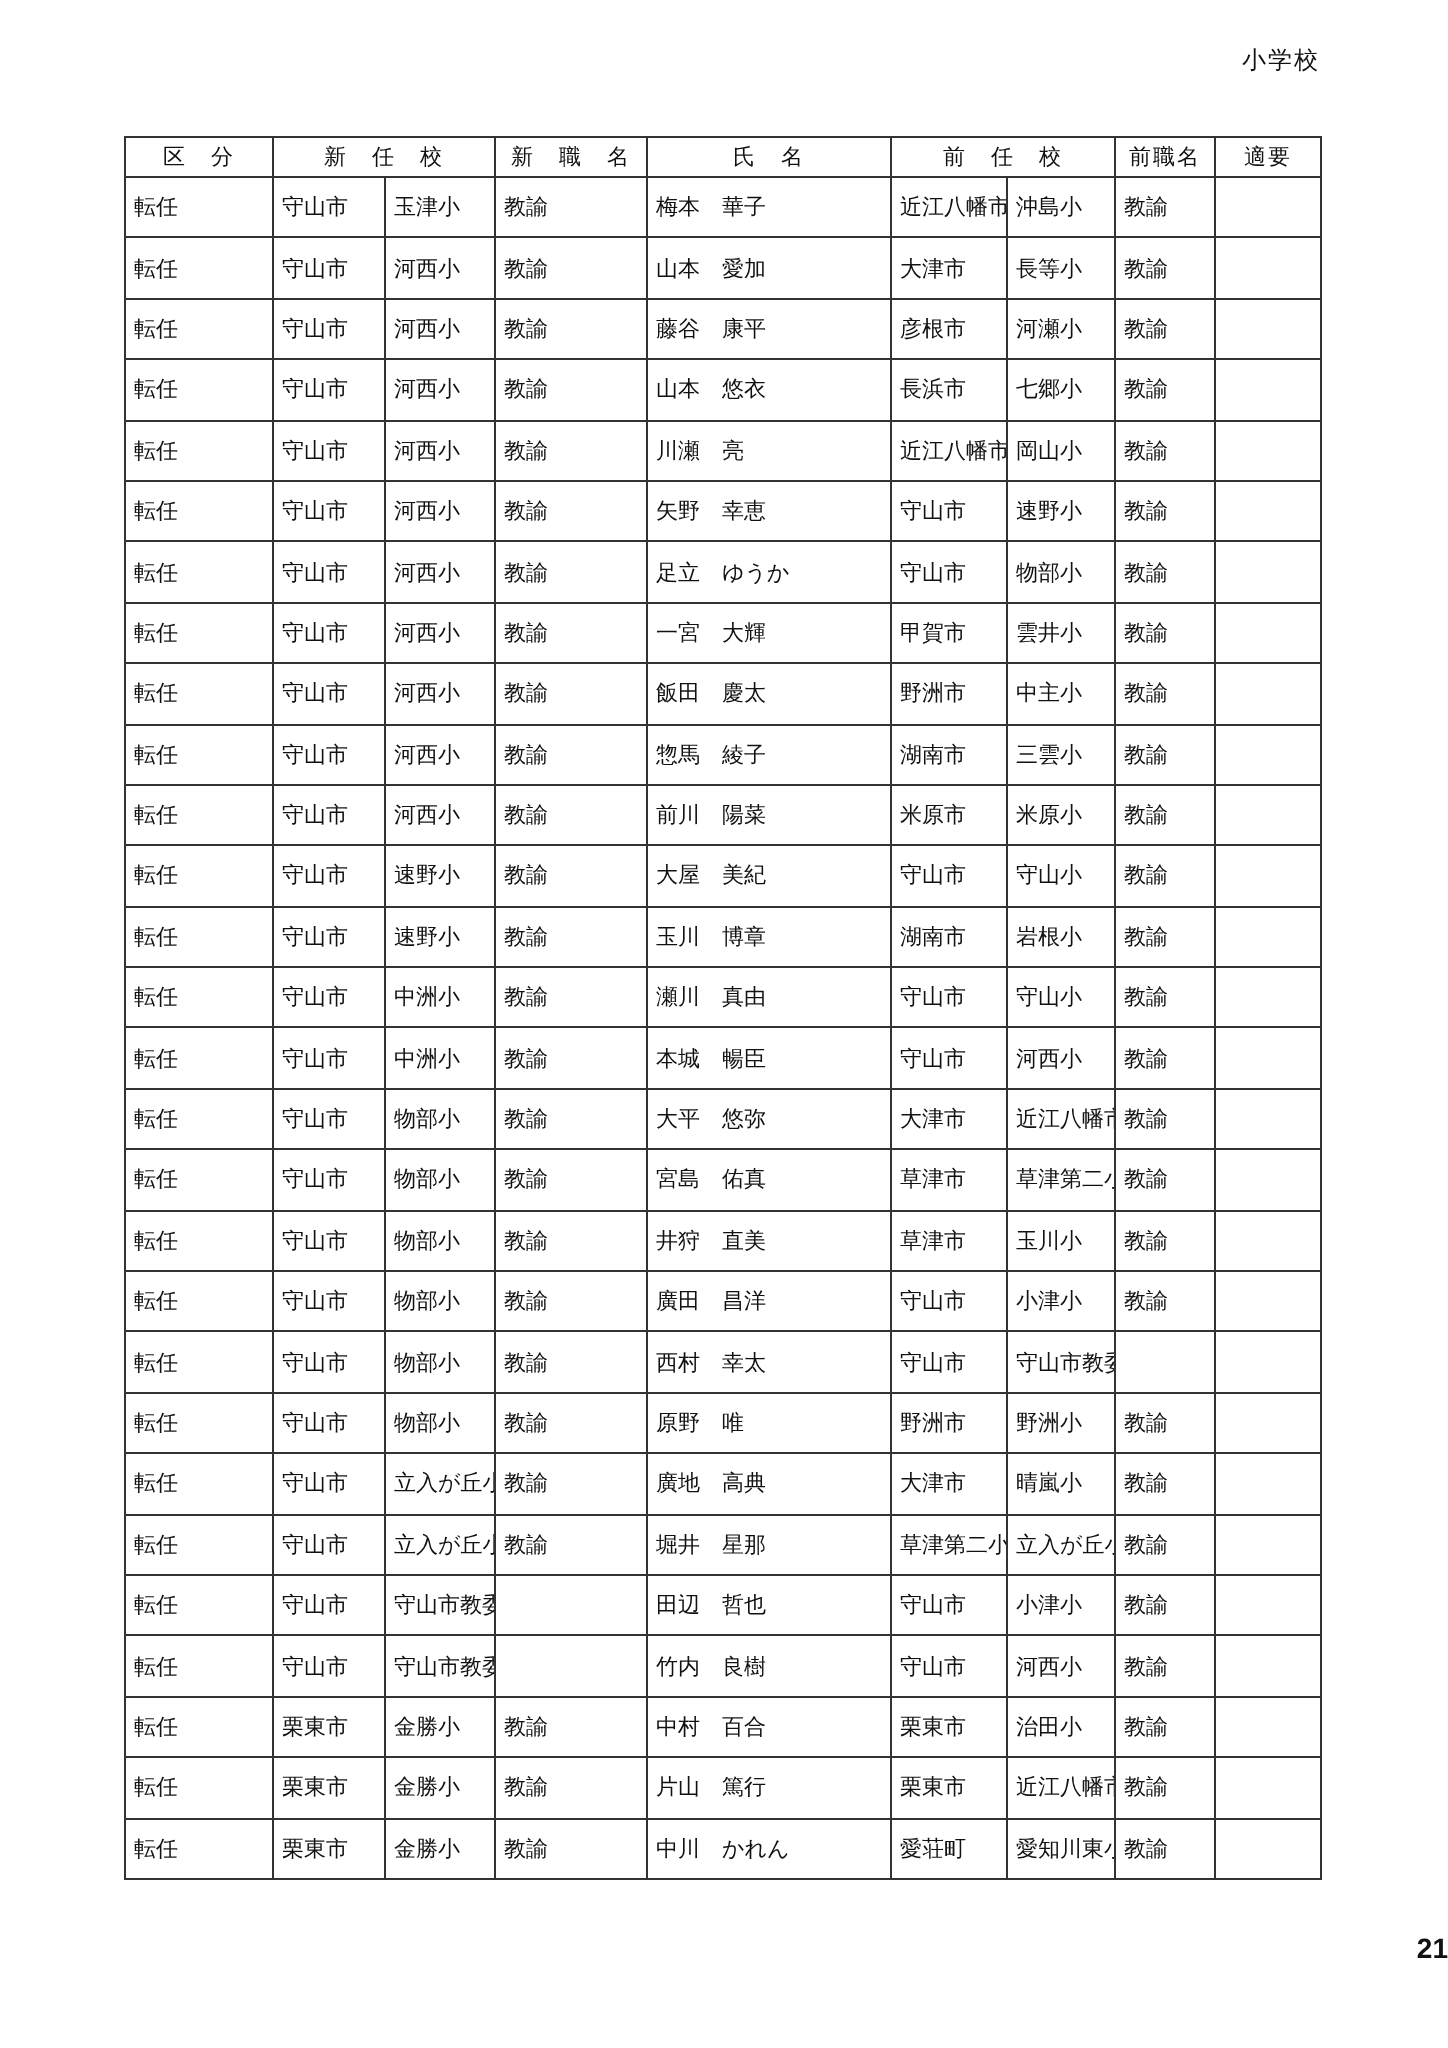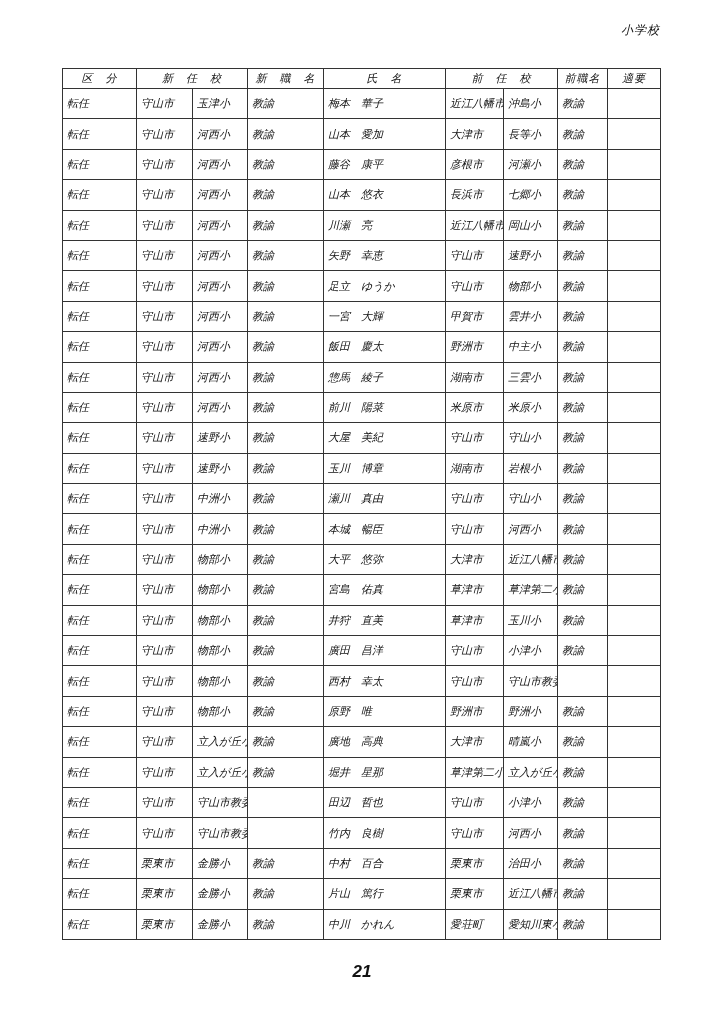--- a/index.html
+++ b/index.html
@@ -7,21 +7,20 @@
     width: 724px; height: 1024px;
     background: #ffffff;
     font-family: "Liberation Sans", "DejaVu Sans", sans-serif;
     color: #111;
   }
   .page {
     position: relative;
     width: 724px; height: 1024px;
     background: #fff;
     overflow: hidden;
-    font-style: italic;
   }
   .corner-label {
     position: absolute;
     top: 22px; right: 64px;
     font-size: 12px;
     letter-spacing: 1px;
     color: #111;
   }
   table.roster {
     position: absolute;
@@ -49,22 +48,22 @@
   table.roster tbody td {
     height: 30.4px;
     vertical-align: middle;
     text-align: left;
     padding-left: 4px;
   }
   .page-number {
     position: absolute;
     bottom: 42px; left: 0;
     width: 724px;
-    text-align: center;
-    font-size: 17px;
+    text-align: right;
+    font-size: 14px;
     font-weight: bold;
     color: #111;
   }
 </style>
 </head>
 <body>
 
 <div class="page">
 
   <div class="corner-label">小学校</div>

